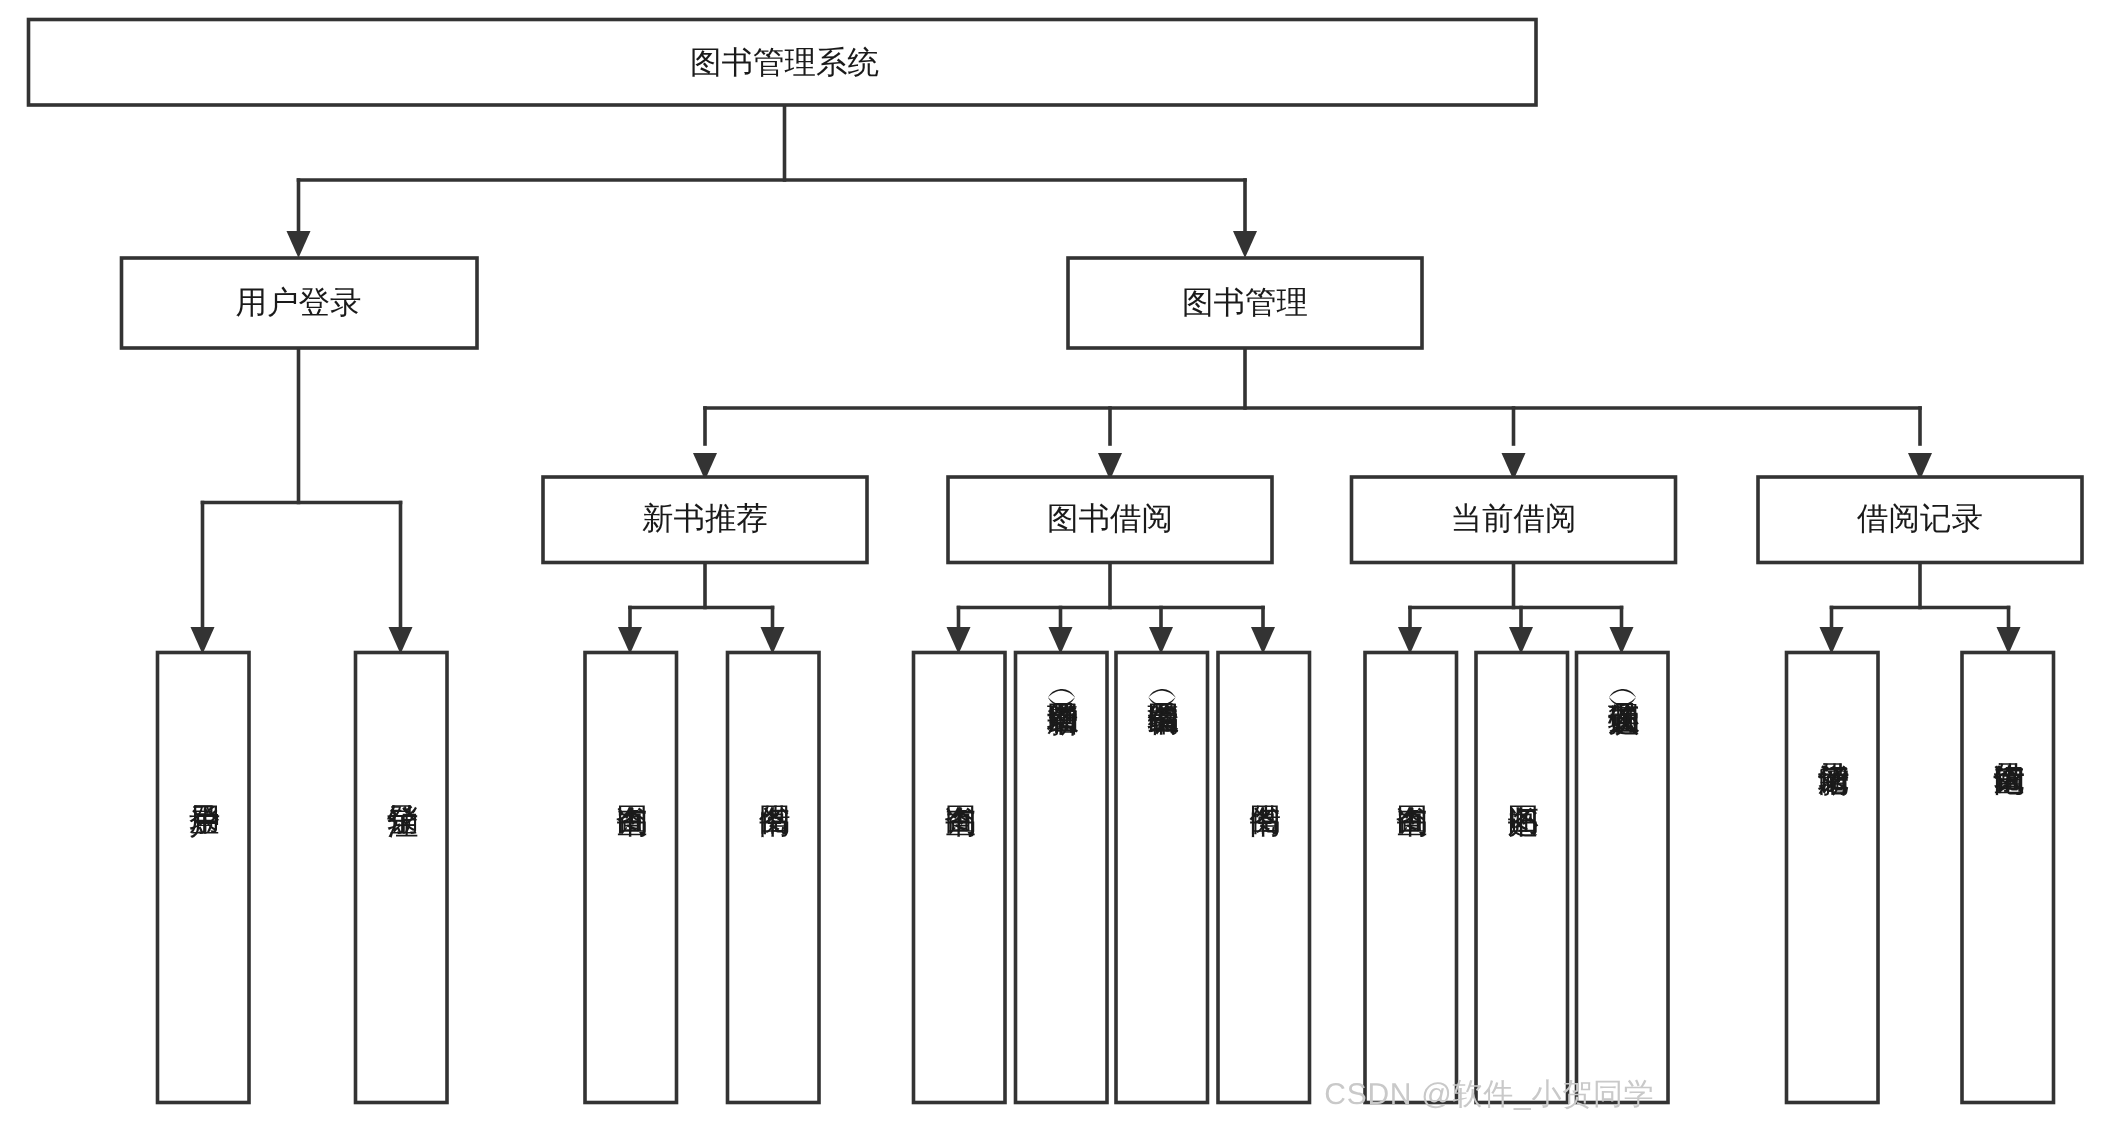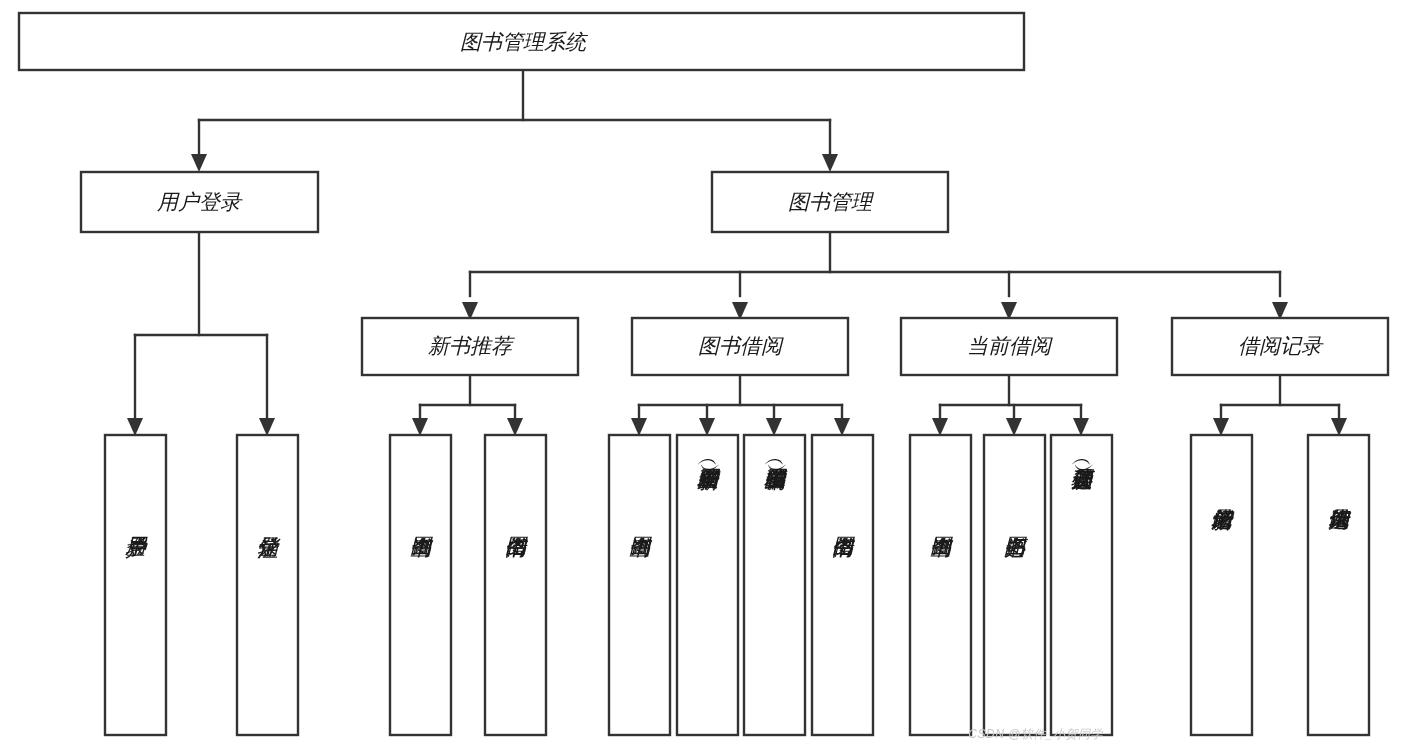--- a/index.html
+++ b/index.html
@@ -11,21 +11,20 @@
     width: 1405px;
     height: 747px;
     font-family: "Liberation Sans", "DejaVu Sans", sans-serif;
     overflow: hidden;
     position: relative;
   }
   #diagram-root {
     position: relative;
     width: 1111px;
     height: 747px;
-    font-style: italic;
   }
   svg.diagram-canvas {
     position: absolute;
     top: 0;
     left: 0;
     width: 1405px;
     height: 747px;
   }
   .node-box {
     fill: #ffffff;
@@ -53,21 +52,21 @@
     fill: #1a1a1a;
     font-family: "Liberation Sans", "DejaVu Sans", sans-serif;
     font-size: 21px;
     text-anchor: middle;
   }
   .watermark {
     position: absolute;
     right: 8px;
     bottom: 4px;
     font-family: "Liberation Sans", "DejaVu Sans", sans-serif;
-    font-size: 12px;
+    font-size: 20px;
     color: #c9c9c9;
     white-space: nowrap;
     letter-spacing: 0.5px;
     user-select: none;
   }
 </style>
 </head>
 <body>
 
 <div id="diagram-root">

